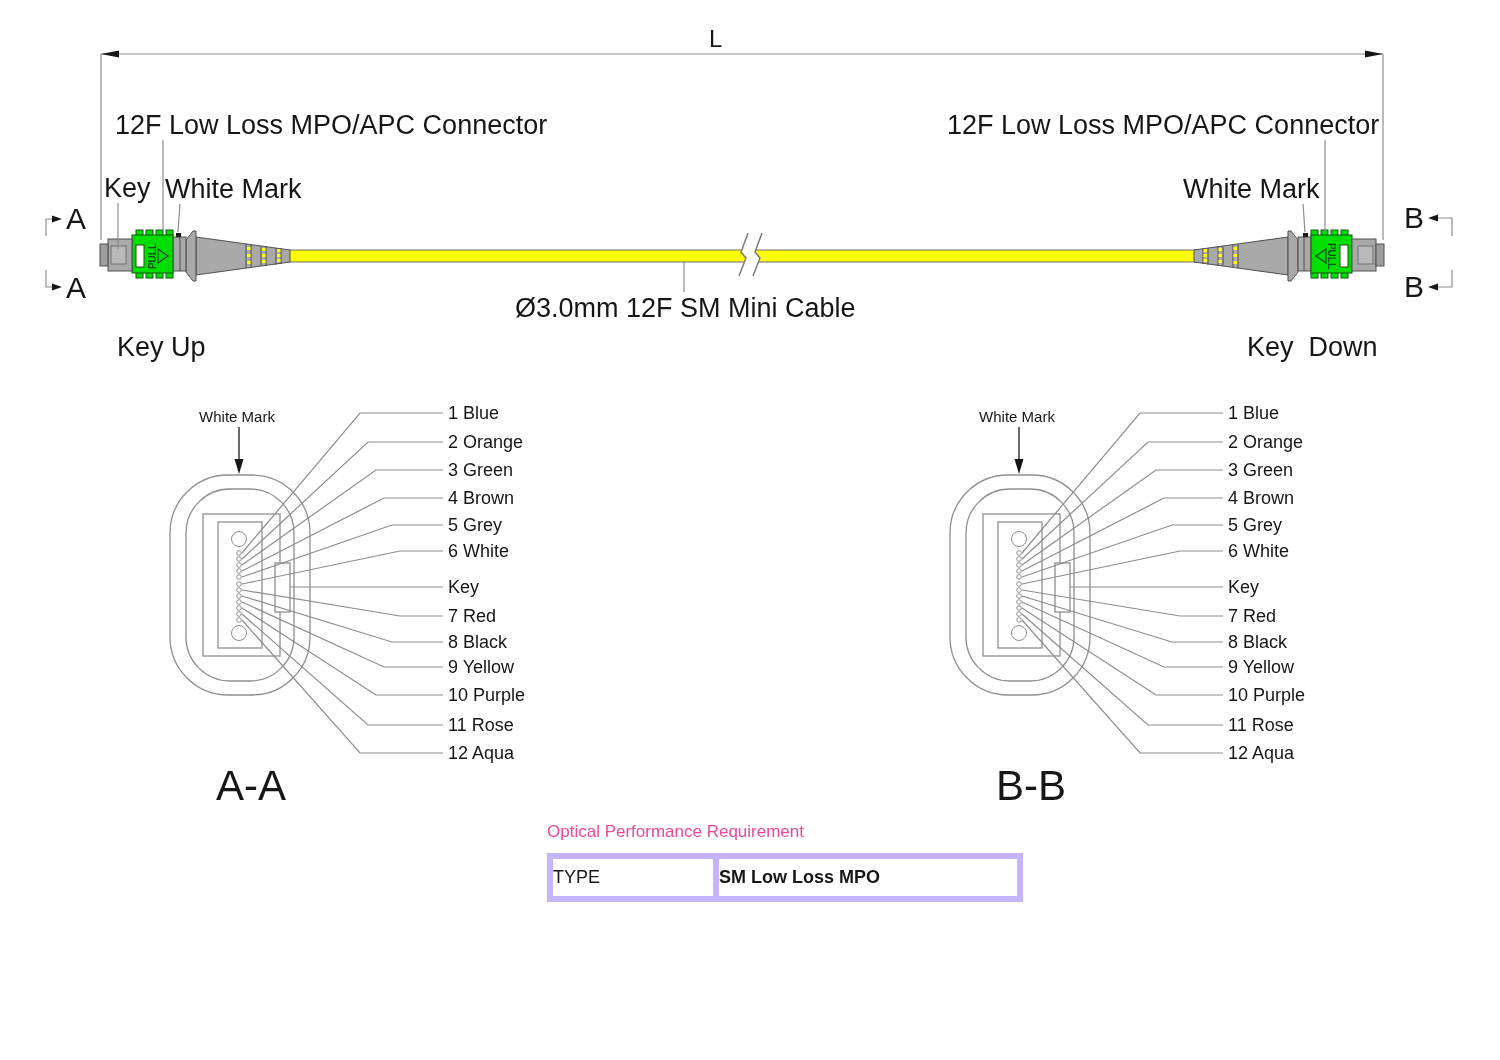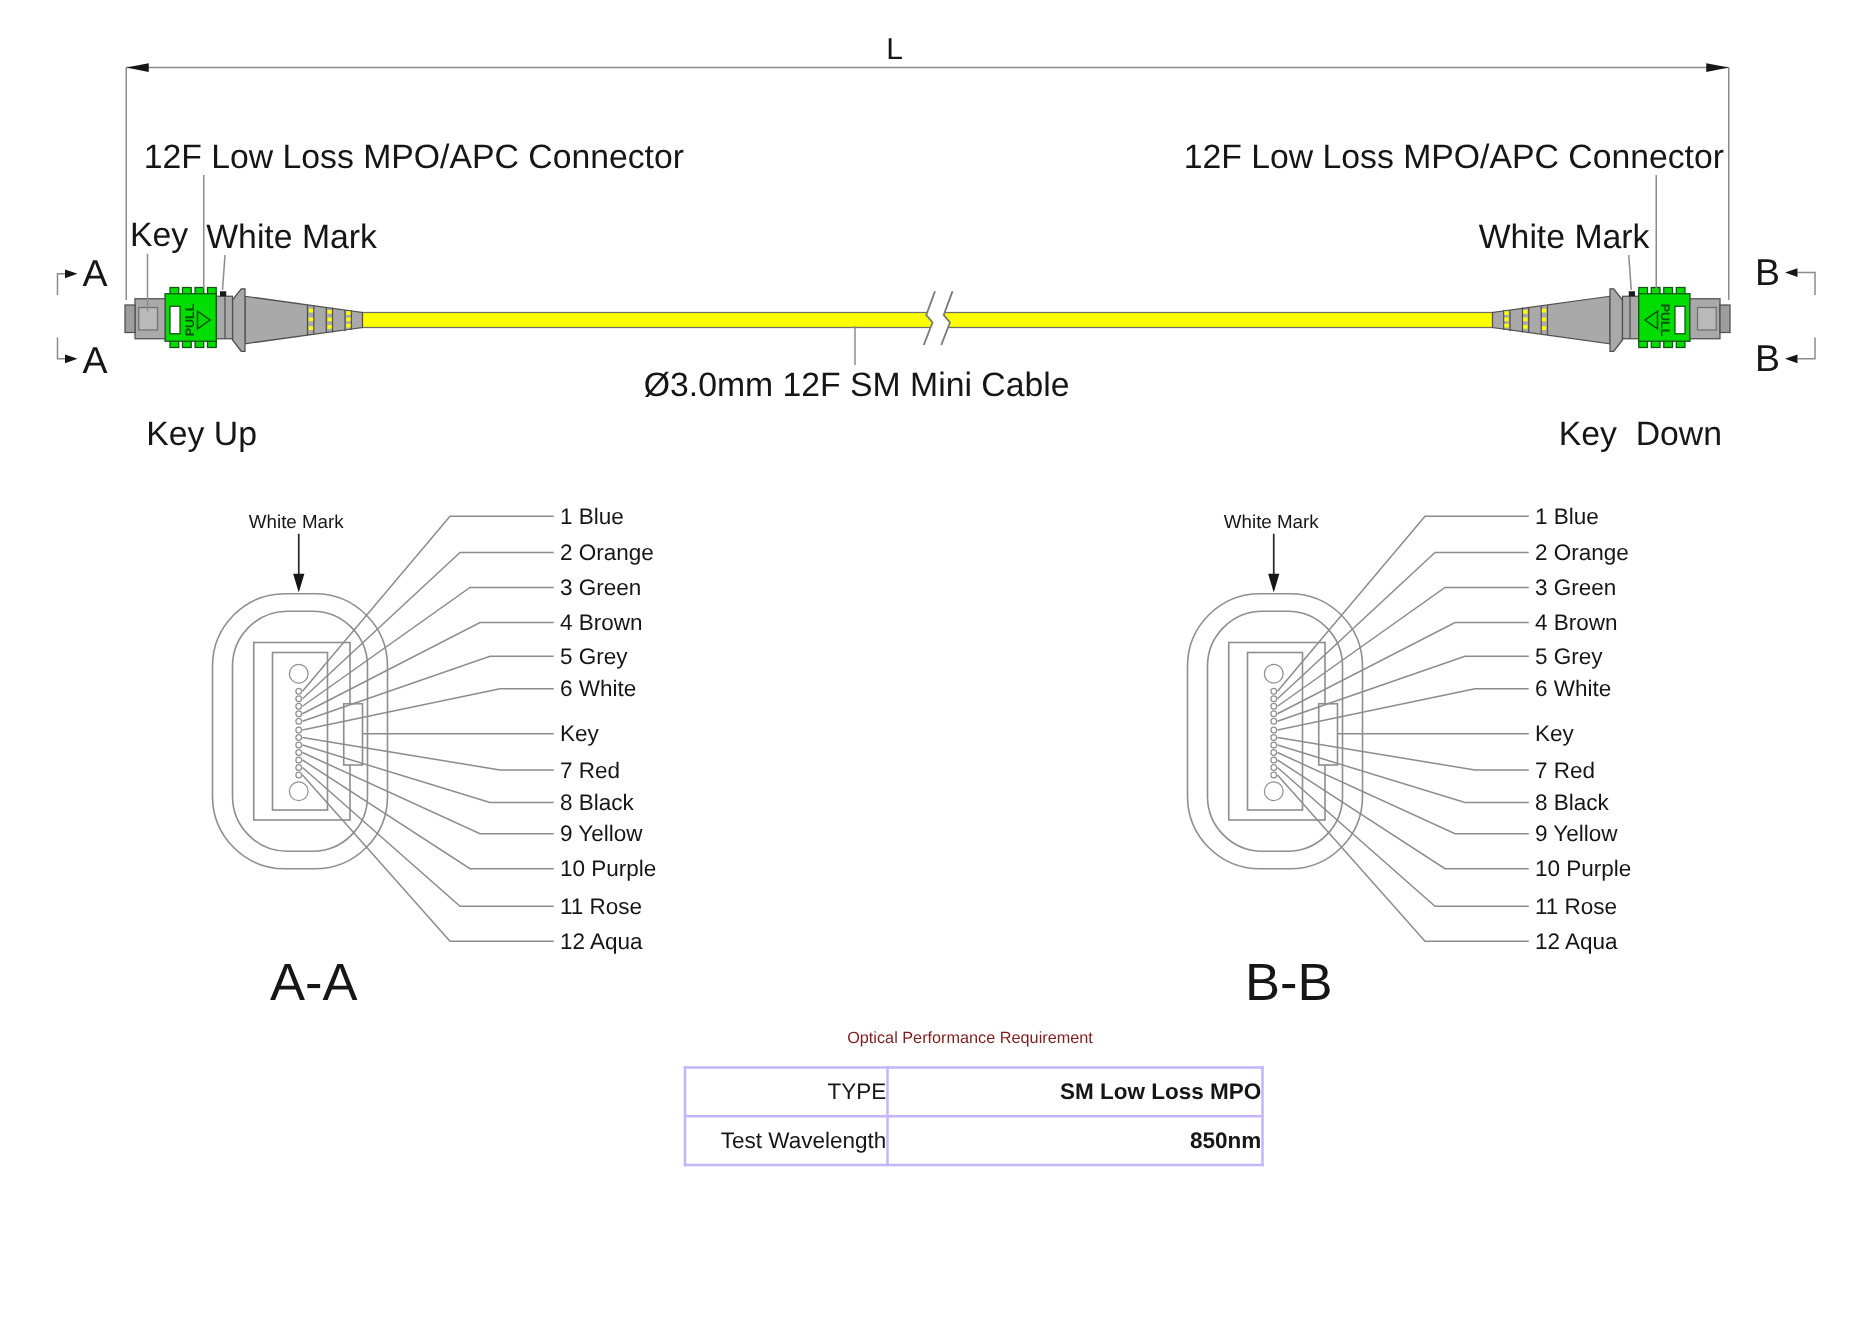--- a/index.html
+++ b/index.html
@@ -26,23 +26,23 @@
   .cable{ fill:#ffff00; stroke:#6f6f6f; stroke-width:1; }
   .ydash{ fill:#ffff00; stroke:none; }
   .crr  { stroke:#4f4f4f; stroke-width:1; }
   .mark { fill:#1c1c1c; stroke:none; }
   .outline   { fill:none; stroke:#8f8f8f; stroke-width:1.3; }
   .outline-w { fill:#ffffff; stroke:#8f8f8f; stroke-width:1.3; }
   .dot  { fill:#ffffff; stroke:#8f8f8f; stroke-width:1; }
   .mask { fill:#ffffff; stroke:none; }
   .brk  { stroke:#7a7a7a; stroke-width:1.5; fill:none; }
   .table-block { position:absolute; left:547px; top:822px; width:458px; }
-  .table-title { font-size:13px; color:#7f1d1d; height:22px; margin-bottom:9px; white-space:pre;text-align:center; }
+  .table-title { font-size:17px; color:#ec4899; height:22px; margin-bottom:9px; white-space:pre; }
   table.spec { border-collapse:collapse; width:458px; table-layout:fixed; }
-  table.spec td { border:2px solid #c4b5fd; height:37px; text-align:right; vertical-align:middle;
+  table.spec td { border:6px solid #c4b5fd; height:37px; text-align:left; vertical-align:middle;
                   font-size:18px; color:#161616; padding:0; }
   td.c1 { width:160px; } td.c2 { width:298px;font-weight:bold; }
 </style>
 </head>
 <body>
 
 <div class="canvas">
 
   <svg style="top:0" width="1500" height="380" viewBox="0 0 1500 380">
 
@@ -302,21 +302,17 @@
   </svg>
 
   <div class="table-block">
     <div class="table-title">Optical Performance Requirement</div>
     <table class="spec">
       <tbody>
         <tr>
           <td class="c1">TYPE</td>
           <td class="c2">SM Low Loss MPO</td>
         </tr>
-        <tr>
-          <td class="c1">Test Wavelength</td>
-          <td class="c2">850nm</td>
-        </tr>
       </tbody>
     </table>
   </div>
 
 </div>
 
 </body></html>

